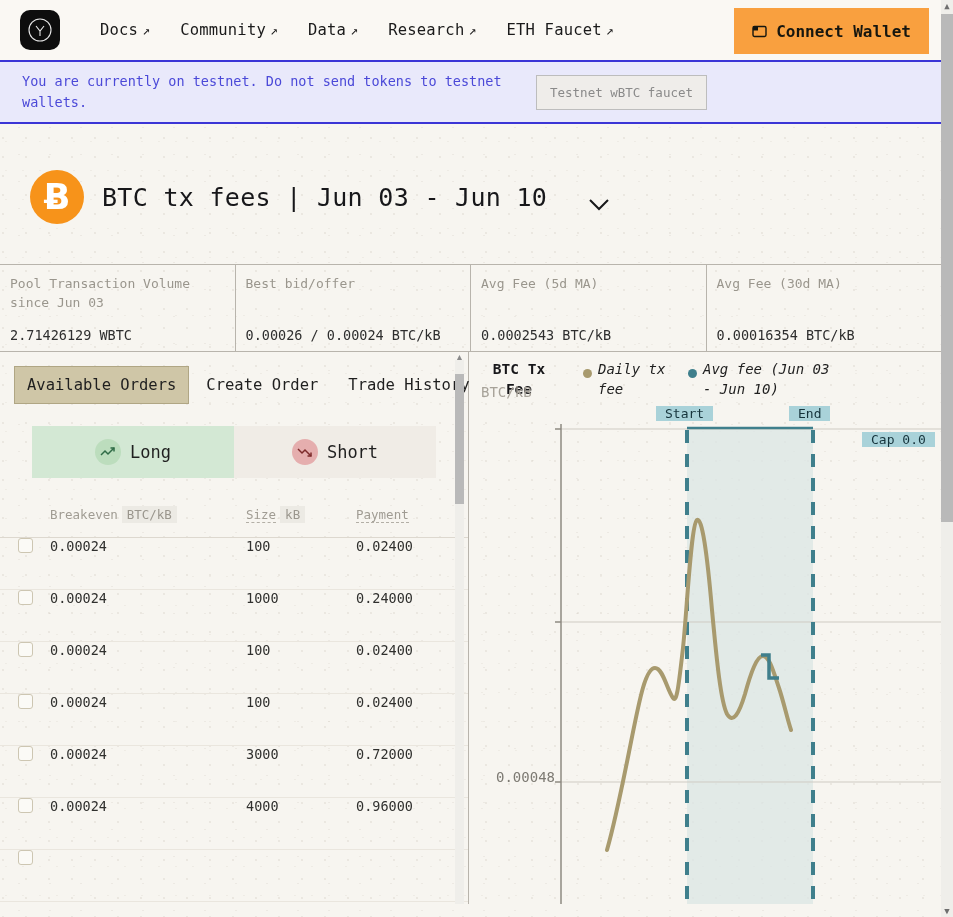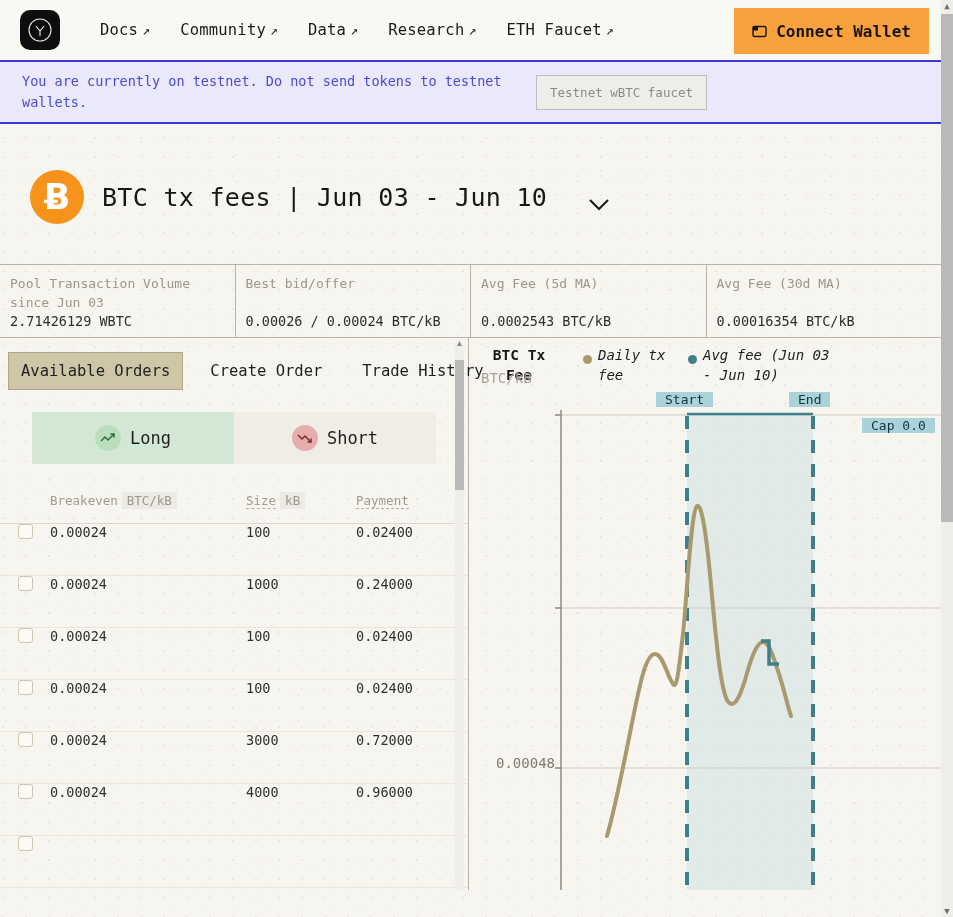--- a/index.html
+++ b/index.html
@@ -90,38 +90,38 @@
   }
   .title-sub { font-size: 16.5px; color: #2a2a2a; margin-top: 6px; }
   .chev {
     margin-left: 22px; color: #1a1a1a; align-self: flex-end;
     margin-bottom: 8px; cursor: pointer;
   }
 
   
   .stats {
     display: flex; border-top: 1px solid #b8b4ac; border-bottom: 1px solid #b8b4ac;
-    height: 74px;
+    height: 88px;
   }
   .stat {
     flex: 1; padding: 10px 10px 8px 10px;
     border-right: 1px solid #b8b4ac;
     display: flex; flex-direction: column; justify-content: flex-start;
   }
   .stat:last-child { border-right: none; }
   .stat-label { font-size: 13px; color: #9a968d; line-height: 1.45; }
   .stat-value { font-size: 13.5px; color: #2e2e2e; margin-top: auto; }
 
   
   .main { display: flex; height: 552px; }
   .left { width: 469px; border-right: 1px solid #b8b4ac; position: relative; }
   .right { flex: 1; position: relative; overflow: hidden; }
 
   
-  .tabs { display: flex; align-items: center; gap: 14px; padding: 14px 10px 0 8px; }
+  .tabs { display: flex; align-items: center; gap: 4px; padding: 14px 10px 0 14px; }
   .tab {
     font-size: 15.5px; color: #1f1f1f; padding: 9px 12px; cursor: pointer;
     white-space: nowrap; background: transparent; border: 1px solid transparent;
   }
   .tab.active { background: #cfc6a7; border: 1px solid #b0a684; }
 
   
   .ls-toggle { display: flex; margin: 22px 32px 0 32px; }
   .ls { flex: 1; height: 52px; display: flex; align-items: center; justify-content: center;
         gap: 9px; font-size: 17px; color: #1f1f1f; cursor: pointer; }

